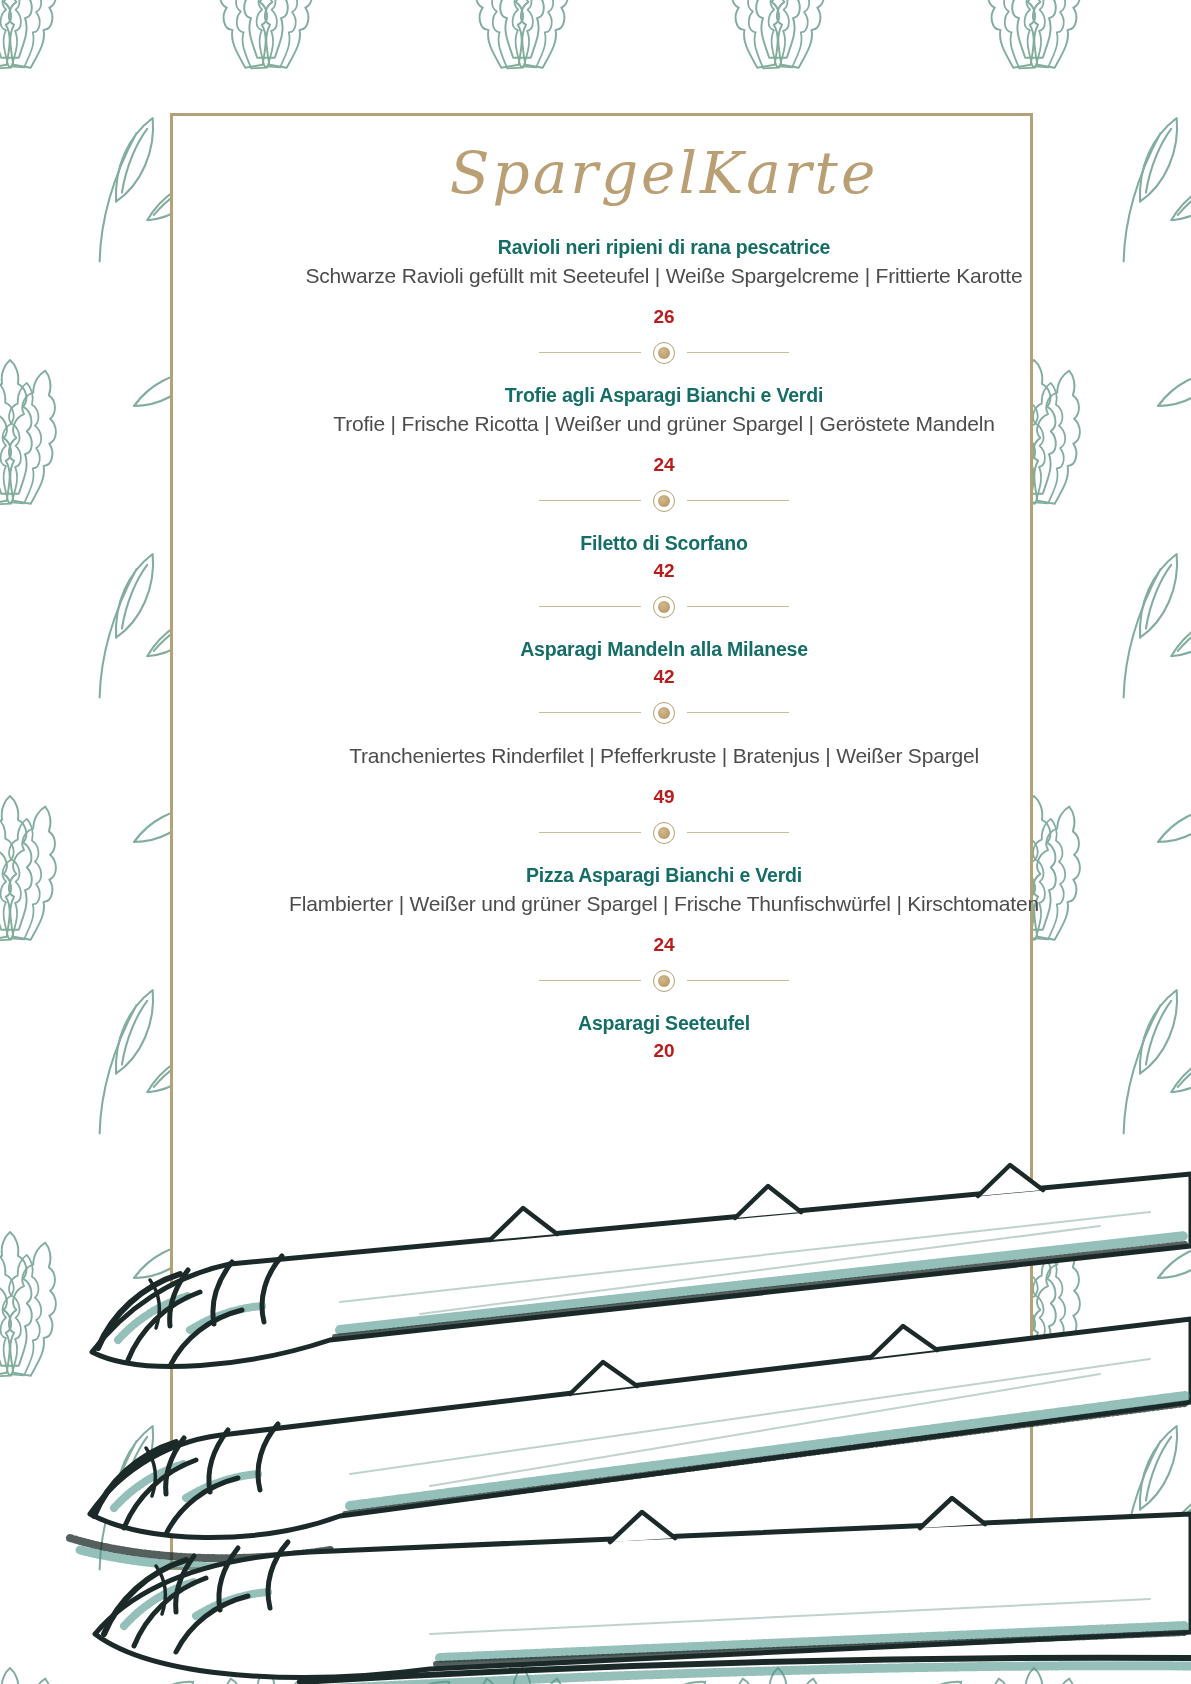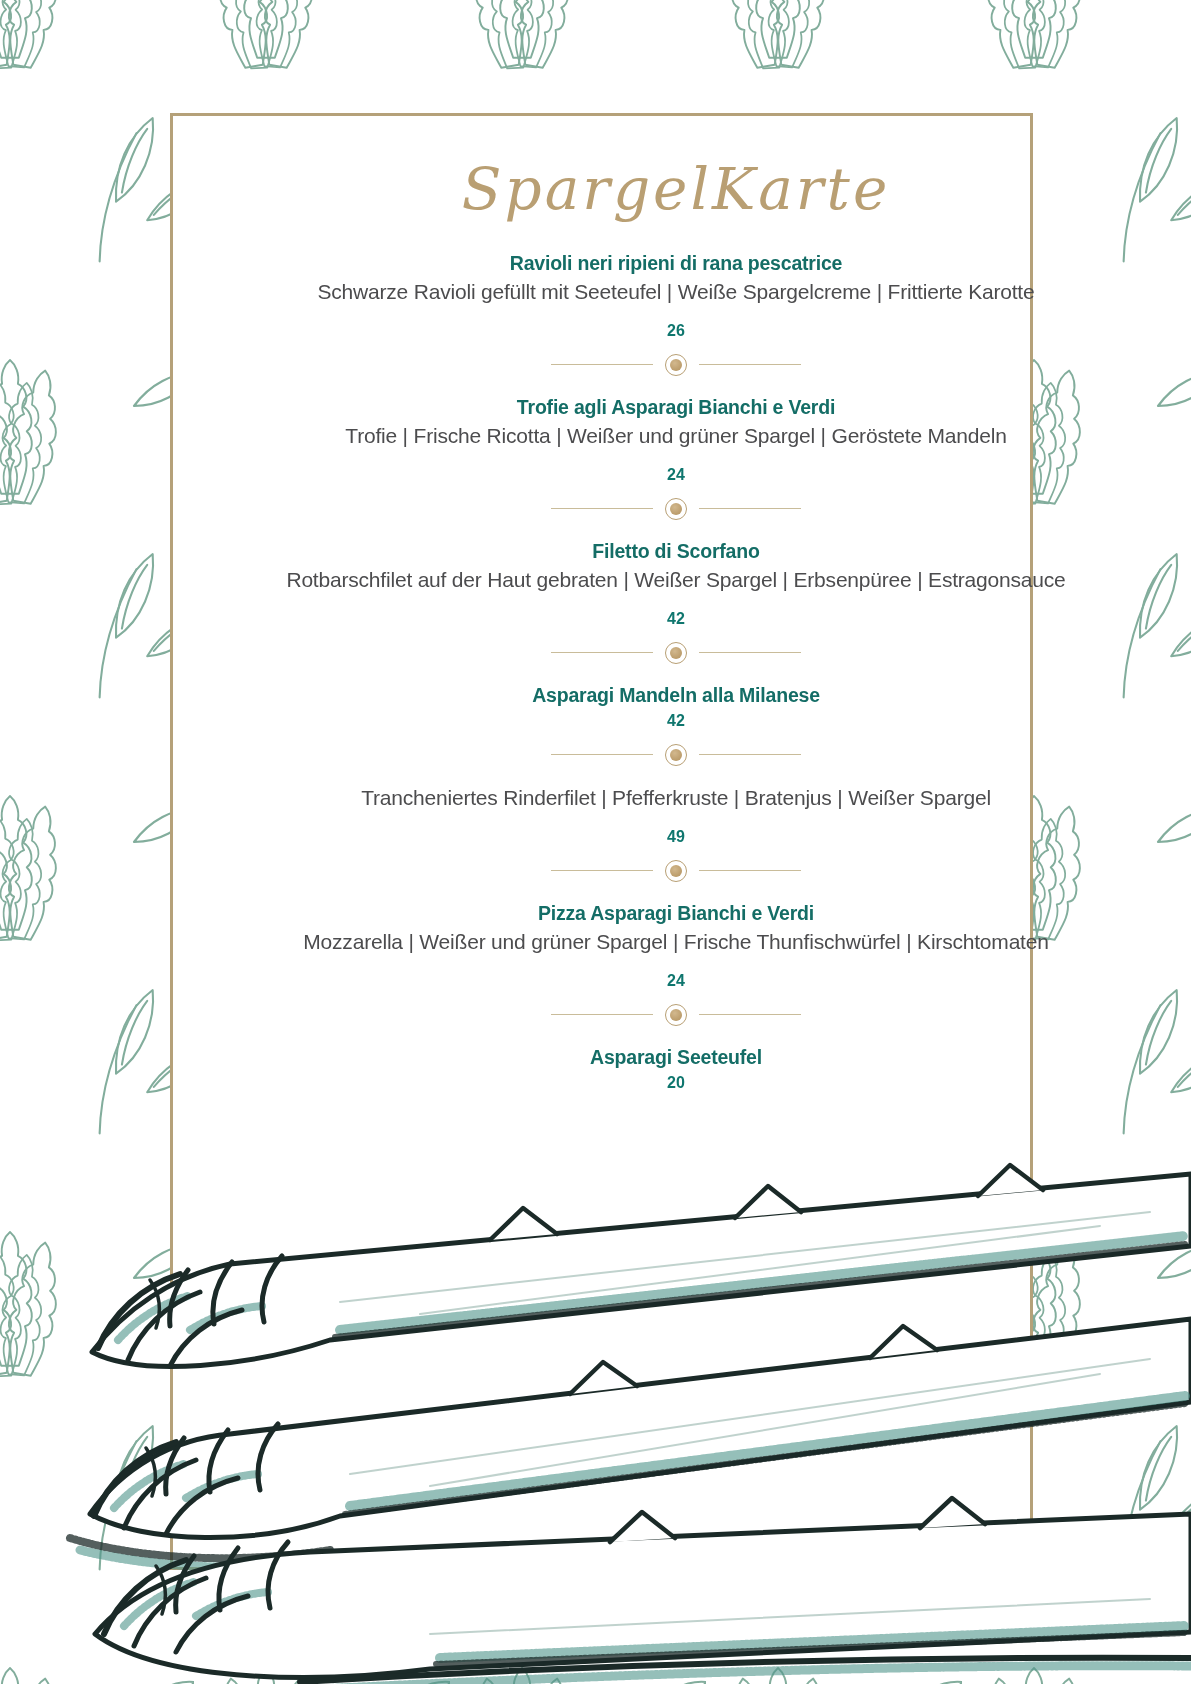--- a/index.html
+++ b/index.html
@@ -7,37 +7,37 @@
     width:1191px; height:1684px; position:relative; overflow:hidden;
     background:#ffffff;
     font-family:"Liberation Sans", sans-serif;
   }
   .bg-pattern { position:absolute; left:0; top:0; z-index:0; }
   .frame {
     position:absolute; left:170px; top:113px; width:863px; height:1457px;
     background:#ffffff; border:3px solid #b5a179; box-sizing:border-box; z-index:1;
   }
   .menu-content {
-    position:absolute; left:170px; top:113px; width:988px; z-index:2; text-align:center;padding-left:12px;
+    position:absolute; left:170px; top:97px; width:988px; z-index:2; text-align:center;
   }
   .script-title {
     margin-top:40px;
     font-family:"DejaVu Serif", serif; font-style:italic;
     font-size:58px; line-height:1.25; color:#b99f73; letter-spacing:3px;
   }
   .menu-items { margin-top:26px; }
   .item-name {
     font-size:19.5px; font-weight:bold; color:#146d66;
     margin:8px 0 5px; letter-spacing:-0.2px;
   }
   .item-desc {
     font-size:21px; color:#4c4c4e; margin:0 0 18px; letter-spacing:-0.2px;
   }
   .item-price {
-    font-size:16px; font-weight:bold; color:#0f766e; margin:0 0 12px;
+    font-size:19px; font-weight:bold; color:#b91c1c; margin:0 0 12px;
   }
   .divider {
     display:flex; align-items:center; justify-content:center; gap:12px;
     margin:0 auto 18px; width:250px; height:26px;
   }
   .divider .line { flex:1; height:1.5px; background:#c9bc9a; }
   .divider .ring {
     width:20px; height:20px; border:1.5px solid #b89f74; border-radius:50%;
     display:flex; align-items:center; justify-content:center; flex:0 0 auto;
   }
@@ -109,21 +109,20 @@
     <div class="divider">
       <span class="line"></span>
       <span class="ring">
           <span class="dot"></span>
         </span>
       <span class="line"></span>
     </div>
 
     <div>
       <p class="item-name">Filetto di Scorfano</p>
-      <p class="item-desc">Rotbarschfilet auf der Haut gebraten | Weißer Spargel | Erbsenpüree | Estragonsauce</p>
       <p class="item-price">42</p>
     </div>
     <div class="divider">
       <span class="line"></span>
       <span class="ring">
           <span class="dot"></span>
         </span>
       <span class="line"></span>
     </div>
 
@@ -146,21 +145,21 @@
     <div class="divider">
       <span class="line"></span>
       <span class="ring">
           <span class="dot"></span>
         </span>
       <span class="line"></span>
     </div>
 
     <div>
       <p class="item-name">Pizza Asparagi Bianchi e Verdi</p>
-      <p class="item-desc">Mozzarella | Weißer und grüner Spargel | Frische Thunfischwürfel | Kirschtomaten</p>
+      <p class="item-desc">Flambierter | Weißer und grüner Spargel | Frische Thunfischwürfel | Kirschtomaten</p>
       <p class="item-price">24</p>
     </div>
     <div class="divider">
       <span class="line"></span>
       <span class="ring">
           <span class="dot"></span>
         </span>
       <span class="line"></span>
     </div>
 

